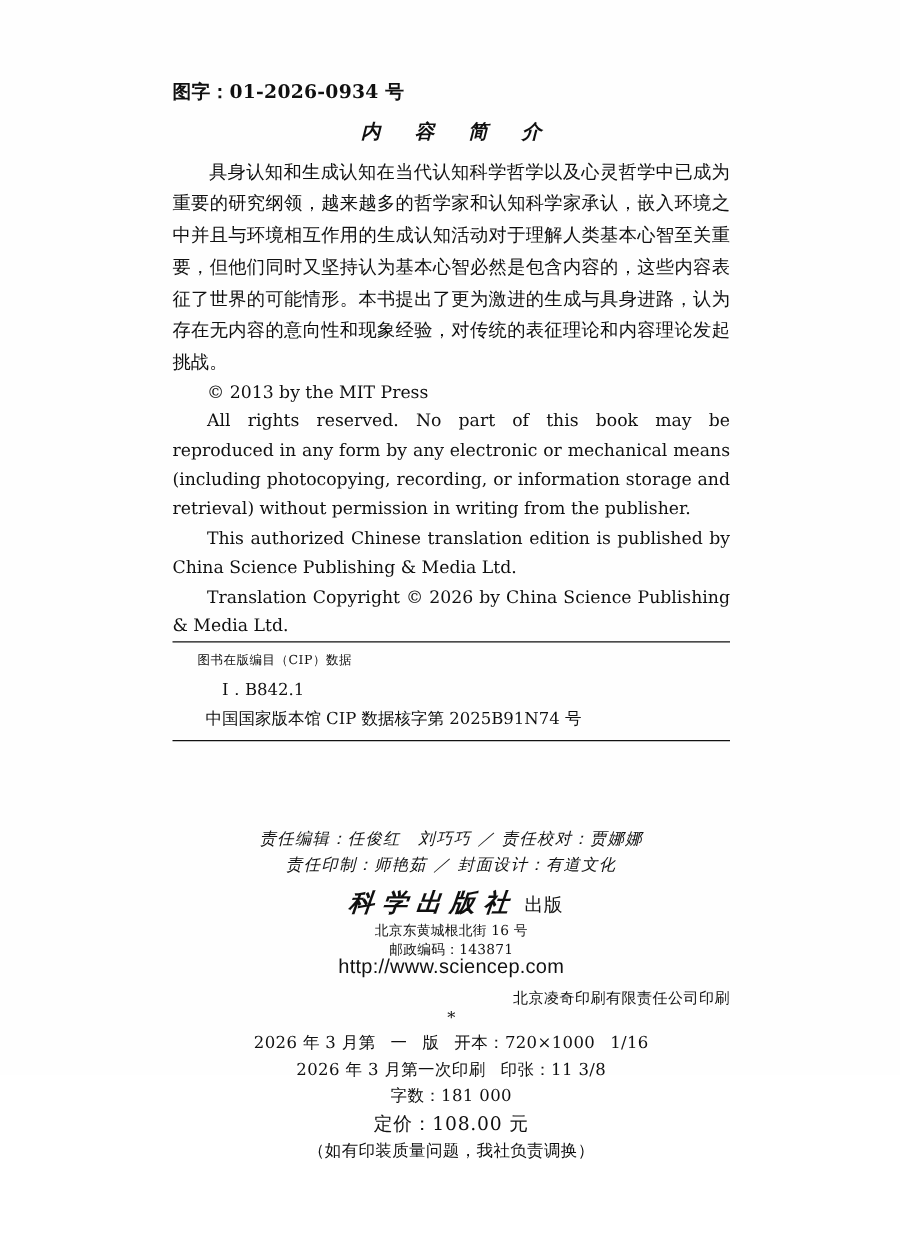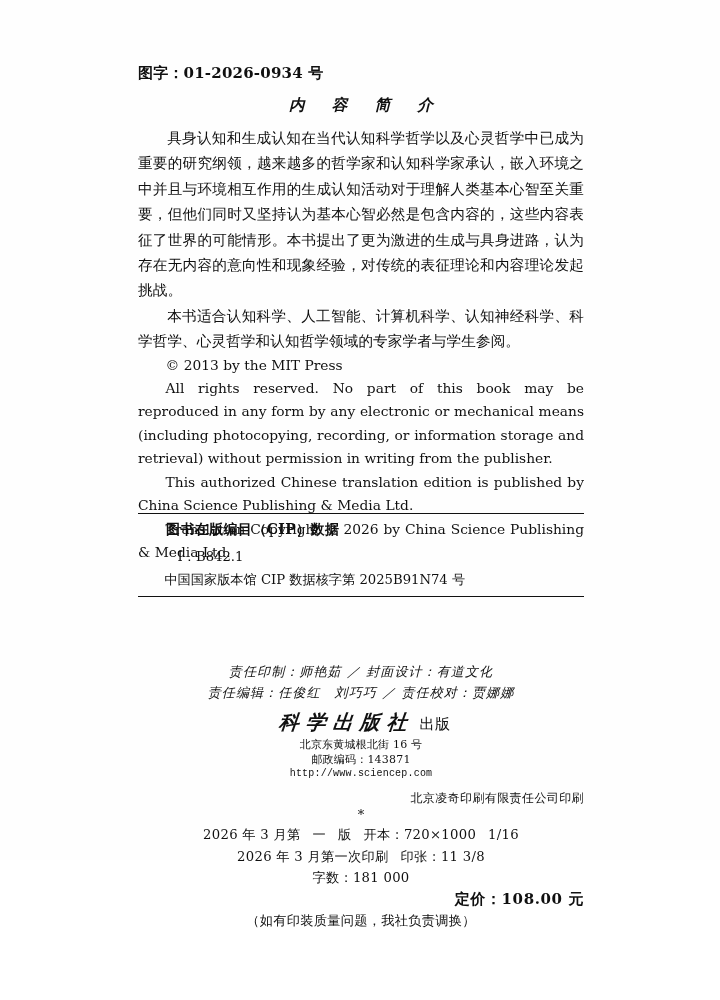--- a/index.html
+++ b/index.html
@@ -76,22 +76,22 @@
     border-top: 1.5px solid #111;
     margin: 0;
     width: 446px;
   }
   .cip {
     position: absolute;
     left: 138px;
     width: 446px;
   }
   .cip-title {
-    font-weight: bold;
-    font-size: 14px;
+    font-weight: normal;
+    font-size: 10px;
     text-indent: 2em;
     margin: 7px 0 3px 0;
     letter-spacing: 0.4px;
   }
   .cip-body {
     font-size: 13.2px;
     line-height: 21.5px;
     margin: 0;
     text-indent: 2em;
     letter-spacing: 0.1px;
@@ -149,46 +149,45 @@
     font-size: 15px;
     font-weight: normal;
     letter-spacing: 0.5px;
   }
   .addr {
     font-size: 11px;
     line-height: 14.5px;
     letter-spacing: 0.2px;
   }
   .addr .url {
-    font-family: Liberation Mono, monospace;
-    font-size: 10px;
+    font-family: Liberation Sans, sans-serif;
+    font-size: 16px;
   }
   .printer {
     font-size: 12px;
     line-height: 18.5px;
     margin-top: 7px;
     letter-spacing: 0.4px;
     text-align: right;
   }
   .star {
     font-size: 13px;
     line-height: 14px;
     margin: 1px 0 2px 0;
   }
   .specs {
     font-size: 13.2px;
     line-height: 21.5px;
     letter-spacing: 0.3px;
   }
   .price {
-    font-weight: bold;
+    font-weight: normal;
     font-size: 15px;
     letter-spacing: 0.6px;
     margin-top: 1px;
-    text-align: right;
   }
   .note {
     font-size: 13.2px;
     letter-spacing: 0.3px;
     margin-top: 3px;
   }
   .nowrap { white-space: nowrap; }
   .sp-wide { display: inline-block; width: 12px; }
 </style>
 </head>
@@ -197,42 +196,41 @@
 <div class="page">
 
   <div class="col">
 
     <div class="reg-line">图字：01-2026-0934 号</div>
 
     <div class="section-title">内 容 简 介</div>
 
     <p class="body-cn">具身认知和生成认知在当代认知科学哲学以及心灵哲学中已成为重要的研究纲领，越来越多的哲学家和认知科学家承认，嵌入环境之中并且与环境相互作用的生成认知活动对于理解人类基本心智至关重要，但他们同时又坚持认为基本心智必然是包含内容的，这些内容表征了世界的可能情形。本书提出了更为激进的生成与具身进路，认为存在无内容的意向性和现象经验，对传统的表征理论和内容理论发起挑战。</p>
 
-    <p class="body-cn">本书适合认知科学、人工智能、计算机科学、认知神经科学、科学哲学、心灵哲学和认知哲学领域的专家学者与学生参阅。</p>
 
     <p class="body-en">© 2013 by the MIT Press</p>
 
     <p class="body-en">All rights reserved. No part of this book may be reproduced in any form by any electronic or mechanical means (including photocopying, recording, or information storage and retrieval) without permission in writing from the publisher.</p>
 
     <p class="body-en">This authorized Chinese translation edition is published by China Science Publishing &amp; Media Ltd.</p>
 
     <p class="body-en">Translation Copyright © 2026 by China Science Publishing &amp; Media Ltd.</p>
   </div>
 
   <div class="cip" style="top:513px;">
     <hr class="rule">
     <div class="cip-title">图书在版编目（CIP）数据</div>
     <p class="cip-class">Ⅰ．B842.1</p>
     <p class="cip-nat">中国国家版本馆 CIP 数据核字第 2025B91N74 号</p>
     <hr class="rule">
   </div>
 
   <div class="credits" style="top:661px;">
+    <div>责任编辑：任俊红　刘巧巧 ／ 责任校对：贾娜娜</div>
     <div>责任印制：师艳茹 ／ 封面设计：有道文化</div>
-    <div>责任编辑：任俊红　刘巧巧 ／ 责任校对：贾娜娜</div>
   </div>
 
   <div class="imprint" style="top:709px;">
 
     <div class="logo-row">
       <span class="logo-cal">科学出版社</span>
       <span class="logo-suffix">出版</span>
     </div>
 
     <div class="addr">

